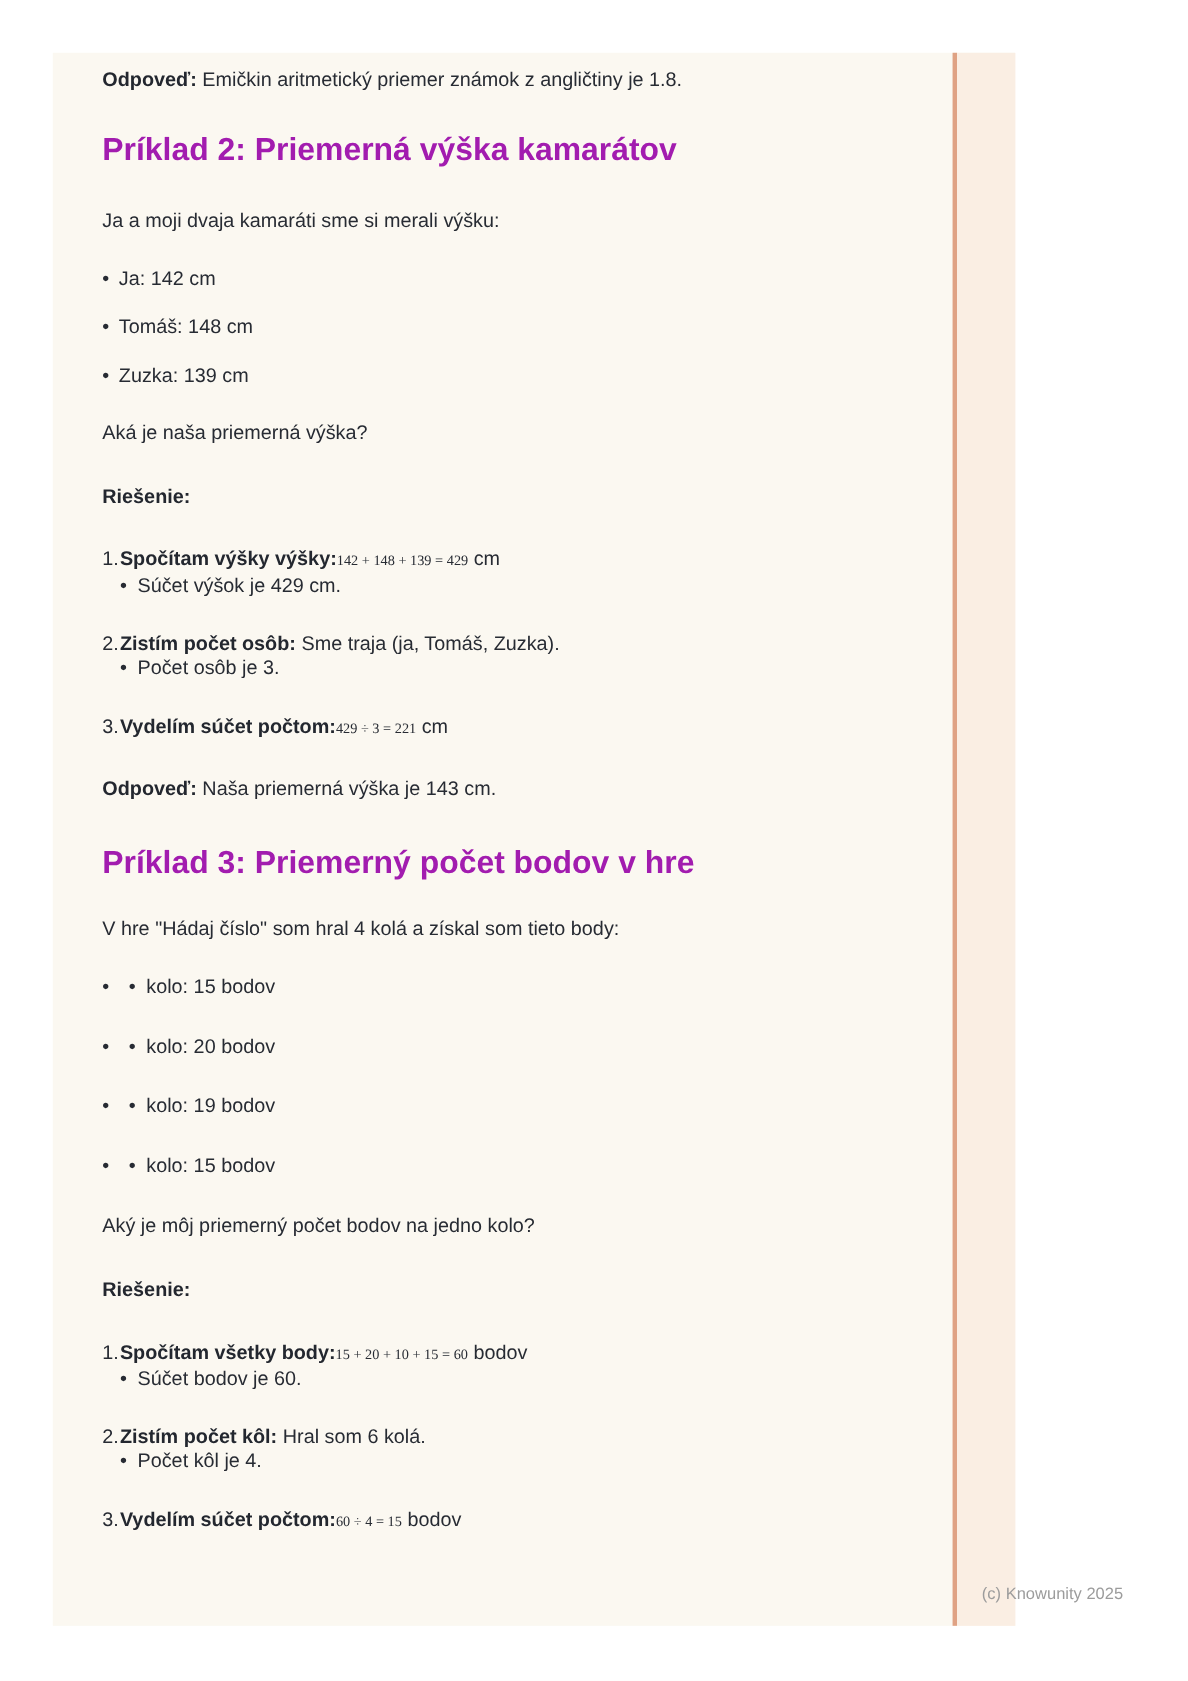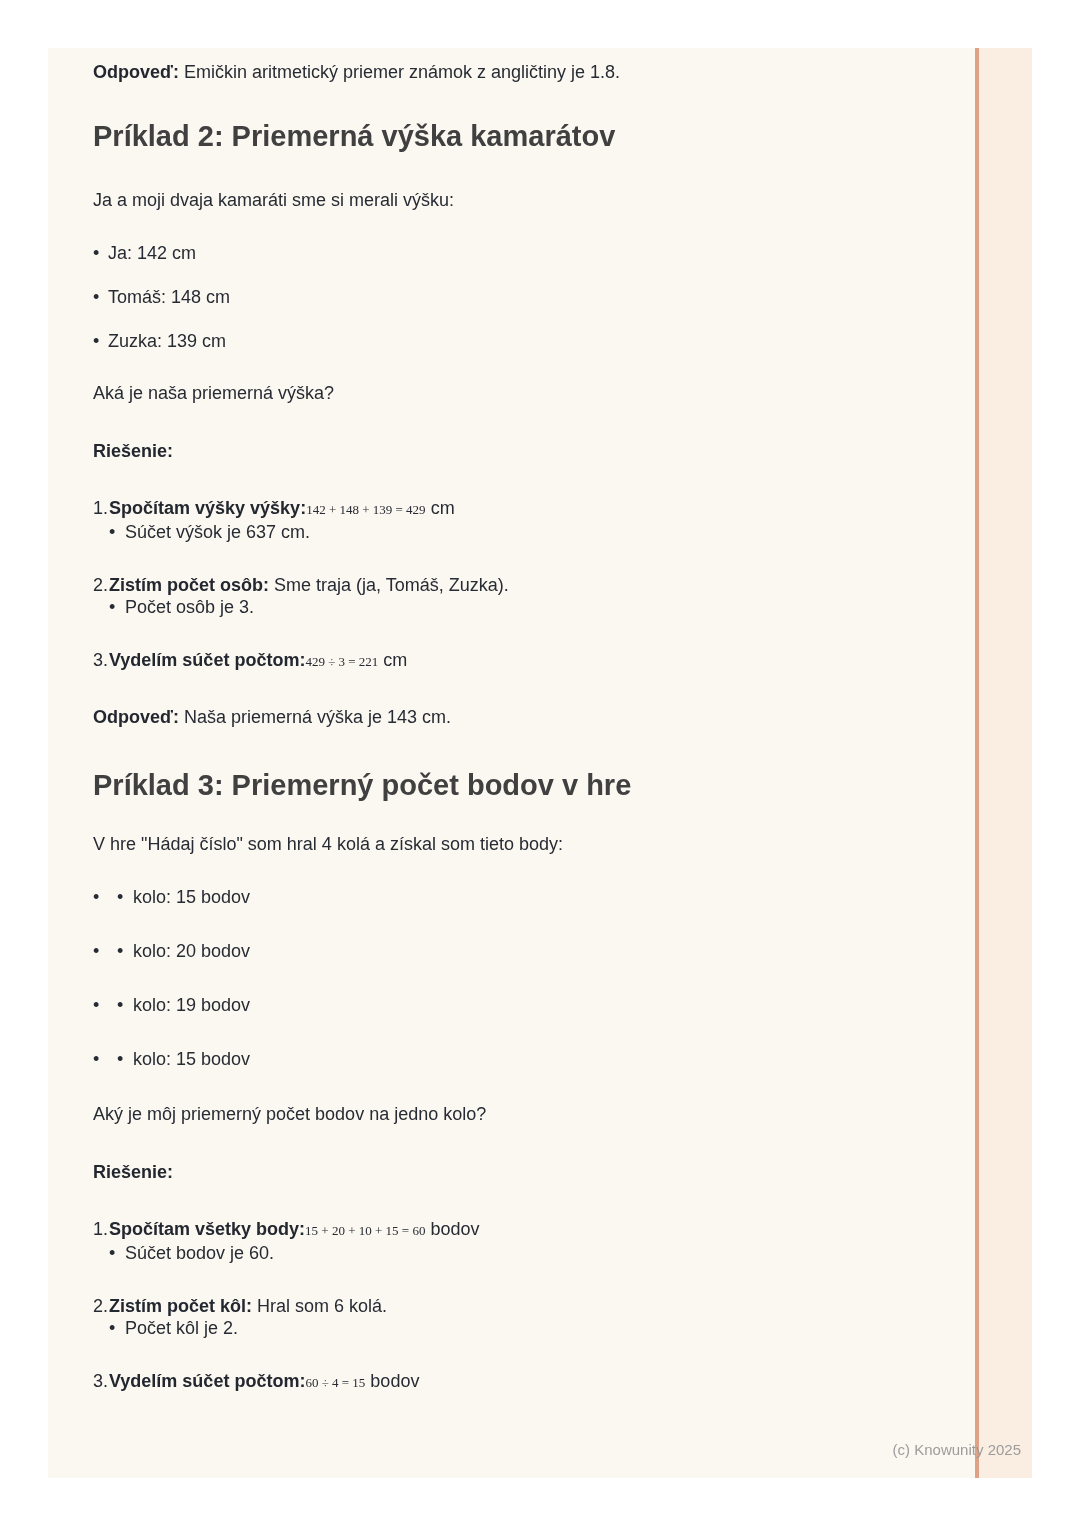--- a/index.html
+++ b/index.html
@@ -7,41 +7,41 @@
     width:1080px;height:1528px;
     background:#ffffff;
     font-family:"Liberation Sans", sans-serif;
     color:#272b33;
     position:relative;
     overflow:hidden;
   }
   .card{
     position:absolute;
     left:48px;top:48px;
-    width:984px;height:1430px;
+    width:875px;height:1430px;
     background:#fbf8f1;
   }
   .stripe{
     position:absolute;
     top:0;right:0;bottom:0;
     width:53px;
     background:#faeee3;
     border-left:4px solid #dfa284;
   }
   .content{
     position:absolute;
     left:45px;top:13px;
     width:860px;
   }
   .content p, .content h2, .content ul, .content ol{margin:0;padding:0;}
   p,li{font-size:18px;line-height:22px;}
   h2{
     font-size:29px;line-height:34px;
     font-weight:700;
-    color:#404040;
+    color:#a21caf;
   }
   strong{font-weight:700;color:#23272f;}
   .math{
     font-family:"Liberation Serif", serif;
     font-size:13px;
   }
   ul,ol{list-style:none;}
   li{display:flex;align-items:flex-start;}
   .b{display:inline-block;flex:0 0 auto;}
   .plain-list .b{width:15px;}
@@ -108,21 +108,21 @@
     <p class="mt36"><strong>Riešenie:</strong></p>
 
     <ol class="steps mt35">
       <li>
         <span class="num">1.</span>
         <div class="step-body">
           <div class="step-line"><strong>Spočítam výšky výšky:</strong><span class="math">142 + 148 + 139 = 429</span> <span>cm</span></div>
           <ul class="sub">
             <li>
                 <span class="b">•</span>
-                <span>Súčet výšok je 637 cm.</span>
+                <span>Súčet výšok je 429 cm.</span>
               </li>
           </ul>
         </div>
       </li>
       <li>
         <span class="num">2.</span>
         <div class="step-body">
           <div class="step-line"><strong>Zistím počet osôb:</strong> <span>Sme traja (ja, Tomáš, Zuzka).</span></div>
           <ul class="sub">
             <li>
@@ -186,21 +186,21 @@
           </ul>
         </div>
       </li>
       <li>
         <span class="num">2.</span>
         <div class="step-body">
           <div class="step-line"><strong>Zistím počet kôl:</strong> <span>Hral som 6 kolá.</span></div>
           <ul class="sub">
             <li>
                 <span class="b">•</span>
-                <span>Počet kôl je 2.</span>
+                <span>Počet kôl je 4.</span>
               </li>
           </ul>
         </div>
       </li>
       <li>
         <span class="num">3.</span>
         <div class="step-body">
           <div class="step-line"><strong>Vydelím súčet počtom:</strong><span class="math">60 ÷ 4 = 15</span> <span>bodov</span></div>
         </div>
       </li>

